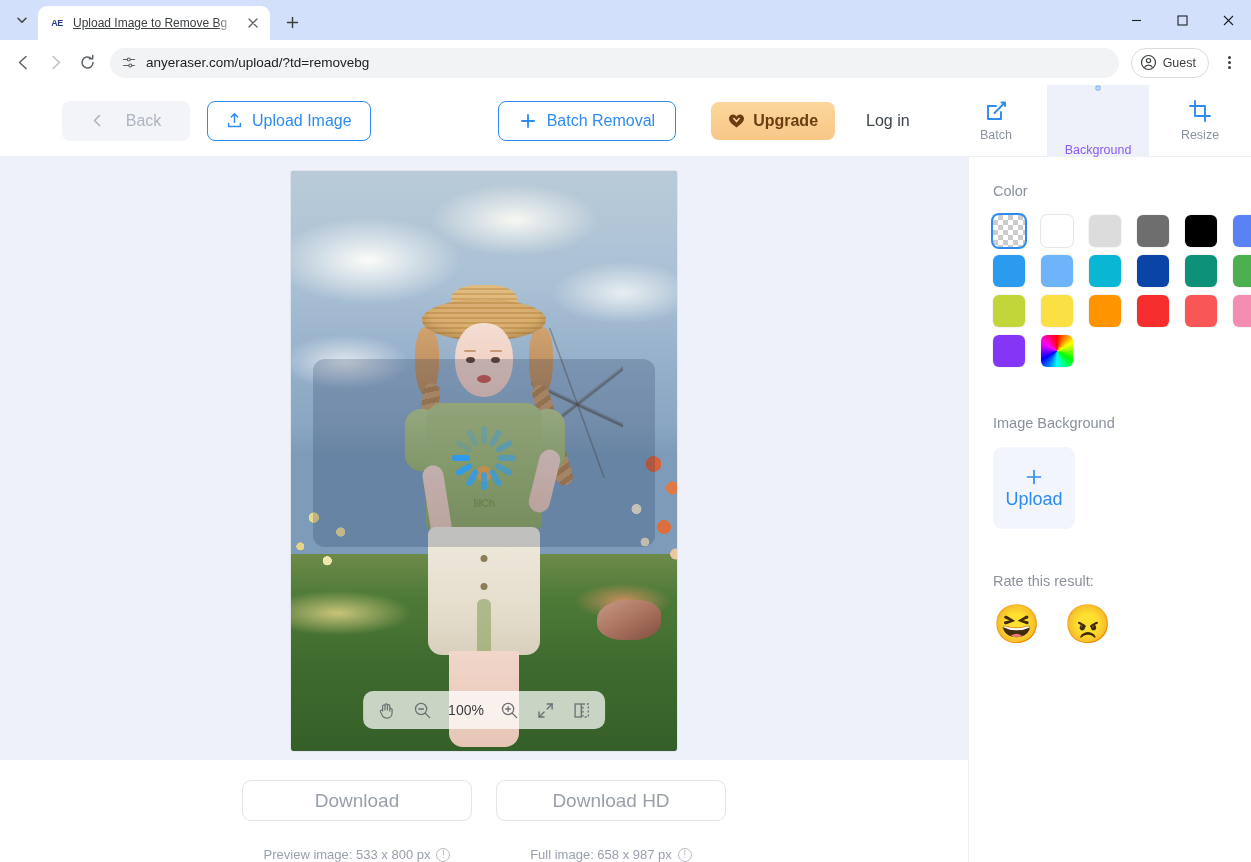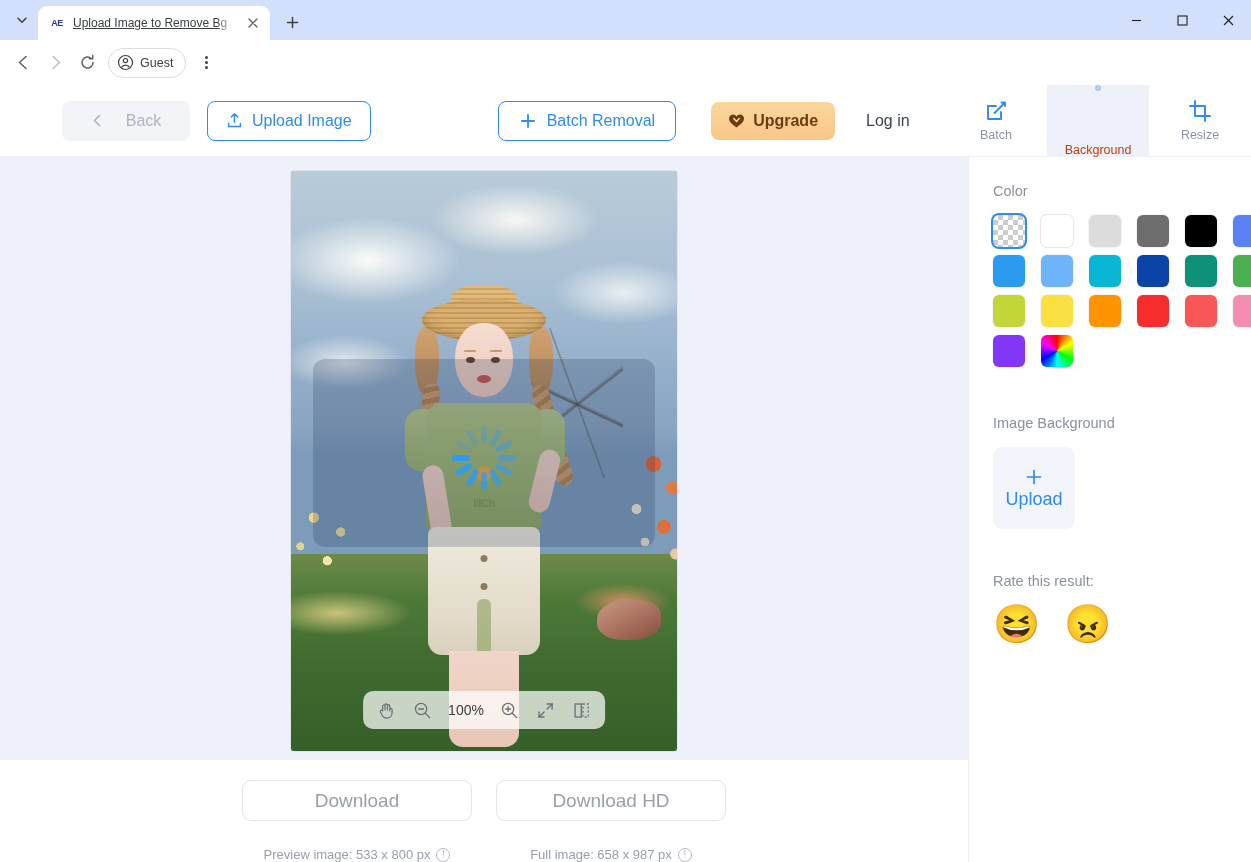--- a/index.html
+++ b/index.html
@@ -118,21 +118,21 @@
     margin-left: 31px; font-size: 16px; color: #3d4450; cursor: pointer;
   }
 
   .mode-tabs { margin-left: auto; display: flex; height: 72px; }
   .mode-tab {
     width: 102px; height: 72px; display: flex; flex-direction: column;
     align-items: center; justify-content: center; gap: 5px; cursor: pointer;
   }
   .mode-tab.active { background: #eef1f9; }
   .mode-tab .mlabel { font-size: 12.5px; color: #8b93a1; }
-  .mode-tab.active .mlabel { color: #c2410c; margin-top: 47px; }
+  .mode-tab.active .mlabel { color: #8b5cf6; margin-top: 47px; }
 
   .body { flex: 1; display: flex; position: relative; }
 
   
   .canvas-wrap {
     width: 968px; background: #eef1f9; position: relative;
     display: flex; align-items: flex-start; justify-content: center;
     height: 603px;
   }
   .photo {
@@ -406,20 +406,30 @@
     <div class="navbtn disabled">
       <svg width="17" height="17" viewBox="0 0 17 17">
           <path d="M6 2.5 L12.5 8.5 L6 14.5" stroke="#bdc1c6" stroke-width="1.6" fill="none" stroke-linecap="round" stroke-linejoin="round"></path>
         </svg>
     </div>
     <div class="navbtn">
       <svg width="17" height="17" viewBox="0 0 17 17">
           <path d="M14 8.5a5.5 5.5 0 1 1-1.7-4" stroke="#5f6368" stroke-width="1.5" fill="none" stroke-linecap="round"></path>
           <path d="M13.7 1.4 V4.8 H10.3" stroke="#5f6368" stroke-width="1.5" fill="none" stroke-linecap="round" stroke-linejoin="round"></path>
         </svg>
+    </div>
+    <div class="omnibox">
+      <span>
+        <svg width="16" height="16" viewBox="0 0 16 16">
+          <path d="M2.5 4.5 H6 M9.5 4.5 H13.5 M2.5 10.5 H7.5 M11 10.5 H13.5" stroke="#5f6368" stroke-width="1.2" stroke-linecap="round"></path>
+          <circle cx="7.8" cy="4.5" r="1.5" stroke="#5f6368" stroke-width="1.2" fill="none"></circle>
+          <circle cx="9.3" cy="10.5" r="1.5" stroke="#5f6368" stroke-width="1.2" fill="none"></circle>
+        </svg>
+      </span>
+      <span class="omnibox-url" title="anyeraser.com/upload/?td=removebg">anyeraser.com/upload/?td=removebg</span>
     </div>
     <div class="guest-chip">
       <svg width="17" height="17" viewBox="0 0 17 17">
           <circle cx="8.5" cy="8.5" r="7" stroke="#3c4043" stroke-width="1.2" fill="none"></circle>
           <circle cx="8.5" cy="6.6" r="2.1" stroke="#3c4043" stroke-width="1.2" fill="none"></circle>
           <path d="M4.4 13.6a4.6 4.6 0 0 1 8.2 0" stroke="#3c4043" stroke-width="1.2" fill="none"></path>
         </svg>
       <span>Guest</span>
     </div>
     <div class="kebab">

